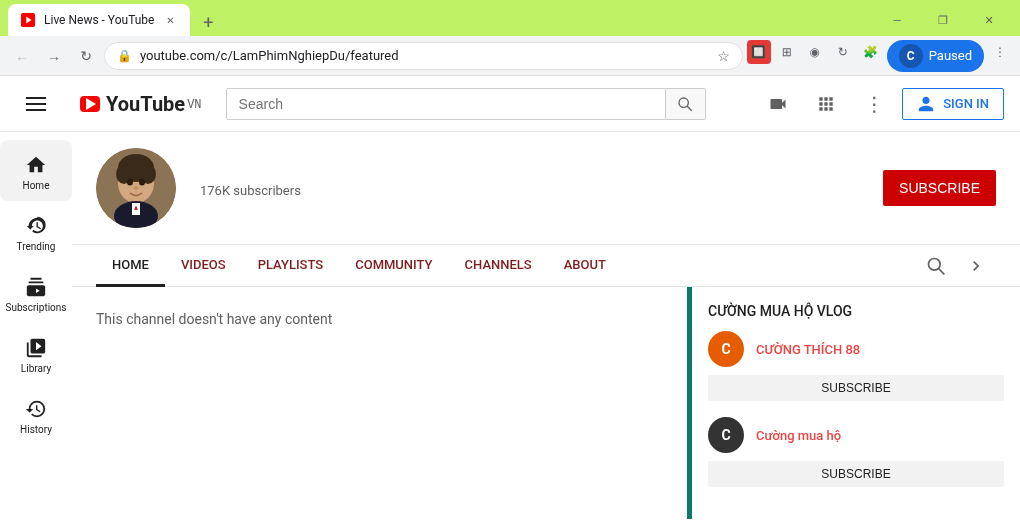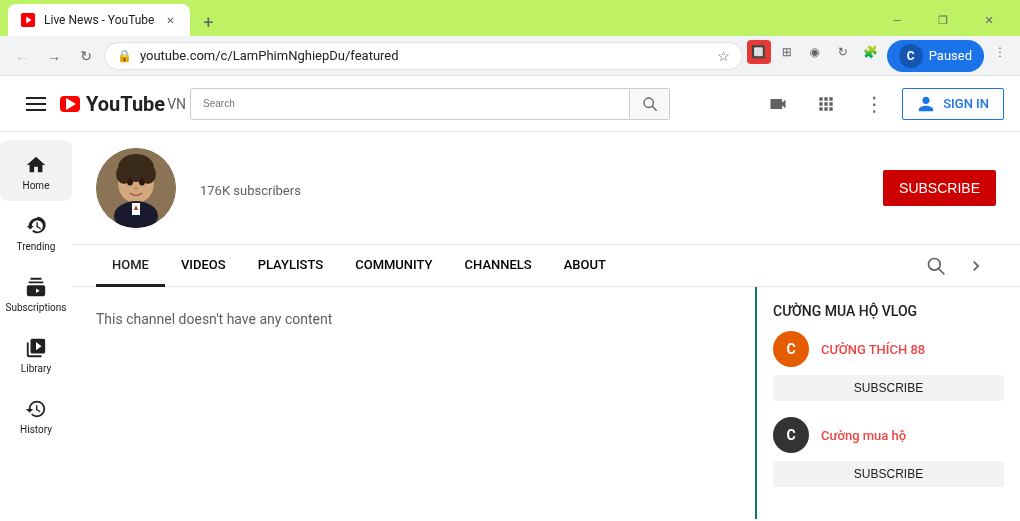--- a/index.html
+++ b/index.html
@@ -16,26 +16,26 @@
     .browser-btn.disabled { opacity: 0.4; cursor: default; }
     .address-bar { flex: 1; display: flex; align-items: center; background: #fff; border-radius: 20px; padding: 0 12px; height: 28px; gap: 8px; border: 1px solid #e0e0e0; }
     .address-lock { color: #5f6368; font-size: 12px; }
     .address-text { flex: 1; font-size: 13px; color: #202124; }
     .address-star { color: #5f6368; font-size: 14px; }
     .browser-actions { display: flex; gap: 4px; }
     .win-btn { width: 46px; height: 32px; display: flex; align-items: center; justify-content: center; cursor: pointer; font-size: 11px; color: #5f6368; }
 
     
     .yt-app { display: flex; flex-direction: column; height: calc(521px - 76px); background: #fff; }
-    .yt-header { display: flex; align-items: center; height: 56px; padding: 0 16px; background: #fff; border-bottom: 1px solid #e5e5e5; gap: 4px; position: relative; z-index: 10; }
+    .yt-header { display: flex; align-items: center; height: 56px; padding: 0 16px; background: #fff; border-bottom: 1px solid #e5e5e5; gap: 24px; position: relative; z-index: 10; }
     .yt-menu-btn { width: 40px; height: 40px; display: flex; align-items: center; justify-content: center; cursor: pointer; border-radius: 50%; }
     .yt-logo { display: flex; align-items: center; gap: 2px; cursor: pointer; text-decoration: none; }
     .yt-search-container { flex: 1; max-width: 480px; display: flex; align-items: center; }
     .yt-search-bar { display: flex; align-items: center; flex: 1; border: 1px solid #ccc; border-radius: 2px 0 0 2px; height: 32px; }
-    .yt-search-input { flex: 1; border: none; outline: none; padding: 0 12px; font-size: 10px; color: #b91c1c; height: 100%; }
+    .yt-search-input { flex: 1; border: none; outline: none; padding: 0 12px; font-size: 14px; color: #b91c1c; height: 100%; }
     .yt-search-btn { width: 40px; height: 32px; background: #f8f8f8; border: 1px solid #ccc; border-left: none; border-radius: 0 2px 2px 0; display: flex; align-items: center; justify-content: center; cursor: pointer; color: #606060; }
     .yt-header-actions { display: flex; align-items: center; gap: 8px; margin-left: auto; }
     .yt-icon-btn { width: 40px; height: 40px; border-radius: 50%; display: flex; align-items: center; justify-content: center; cursor: pointer; color: #606060; font-size: 18px; }
     .yt-sign-in-btn { display: flex; align-items: center; gap: 8px; border: 1px solid #1a73e8; border-radius: 2px; padding: 6px 14px; cursor: pointer; color: #1a73e8; font-size: 13px; font-weight: 500; }
     .paused-badge { display: flex; align-items: center; gap: 6px; background: #1a73e8; color: #fff; border-radius: 20px; padding: 4px 12px; font-size: 13px; cursor: pointer; }
     .paused-avatar { width: 24px; height: 24px; border-radius: 50%; background: #1557b0; display: flex; align-items: center; justify-content: center; font-size: 12px; font-weight: bold; color: #fff; }
 
     
     .yt-body { display: flex; flex: 1; overflow: hidden; }
     .yt-sidebar { width: 72px; background: #fff; display: flex; flex-direction: column; align-items: center; padding-top: 8px; gap: 0; overflow-y: auto; border-right: none; }
@@ -51,29 +51,29 @@
     .channel-header { padding: 16px 24px; display: flex; align-items: center; gap: 24px; background: #fff; border-bottom: 1px solid #e5e5e5; }
     .channel-avatar-container { width: 80px; height: 80px; border-radius: 50%; overflow: hidden; background: #ccc; flex-shrink: 0; }
     .avatar-face { width: 80px; height: 80px; border-radius: 50%; background: linear-gradient(135deg, #8B7355 0%, #A0875A 50%, #7A6045 100%); display: flex; align-items: center; justify-content: center; font-size: 40px; }
     .channel-info { flex: 1; }
     .channel-name { font-size: 24px; font-weight: 400; color: #212121; }
     .channel-sub { font-size: 13px; color: #606060; margin-top: 4px; }
     .subscribe-btn { background: #cc0000; color: #fff; border: none; padding: 10px 16px; font-size: 14px; font-weight: 500; cursor: pointer; border-radius: 2px; text-transform: uppercase; }
 
     
     .channel-nav { display: flex; align-items: center; border-bottom: 1px solid #e5e5e5; padding: 0 24px; background: #fff; position: relative; }
-    .nav-tab { padding: 12px 16px; font-size: 13px; font-weight: 500; color: #000000; cursor: pointer; text-transform: uppercase; border-bottom: 3px solid transparent; margin-bottom: -1px; white-space: nowrap; }
+    .nav-tab { padding: 12px 16px; font-size: 13px; font-weight: 500; color: #7f1d1d; cursor: pointer; text-transform: uppercase; border-bottom: 3px solid transparent; margin-bottom: -1px; white-space: nowrap; }
     .nav-tab.active { color: #212121; border-bottom-color: #212121; }
     .nav-search { margin-left: auto; width: 40px; height: 40px; display: flex; align-items: center; justify-content: center; cursor: pointer; color: #606060; }
     .nav-more { width: 40px; height: 40px; display: flex; align-items: center; justify-content: center; cursor: pointer; color: #606060; }
 
     
     .channel-content { display: flex; gap: 18px; }
     .channel-main { flex: 1; padding: 24px; color: #606060; font-size: 14px; }
-    .channel-sidebar-right { width: 265px; padding: 16px; border-left: 2px solid #0f766e; }
+    .channel-sidebar-right { width: 333px; padding: 16px; border-left: 5px solid #0f766e; }
     .featured-title { font-size: 14px; font-weight: 500; color: #212121; margin-bottom: 12px; }
     .featured-channel { display: flex; flex-direction: column; gap: 8px; margin-bottom: 16px; }
     .featured-channel-item { display: flex; align-items: center; gap: 12px; }
     .featured-channel-avatar { width: 36px; height: 36px; border-radius: 50%; background: #1a73e8; display: flex; align-items: center; justify-content: center; color: #fff; font-size: 14px; font-weight: bold; flex-shrink: 0; overflow: hidden; }
     .featured-channel-avatar.orange { background: #e65c00; }
     .featured-channel-avatar.dark { background: #333; }
     .featured-channel-name { font-size: 13px; font-weight: 500; color: #ef4444; }
     .subscribe-small-btn { background: #f2f2f2; color: #212121; border: none; padding: 6px 12px; font-size: 12px; font-weight: 500; cursor: pointer; border-radius: 2px; text-transform: uppercase; }
 
     
@@ -138,21 +138,21 @@
           <rect width="20" height="2" fill="#212121"></rect>
           <rect y="6" width="20" height="2" fill="#212121"></rect>
           <rect y="12" width="20" height="2" fill="#212121"></rect>
         </svg>
     </div>
     <div class="yt-logo">
       <div class="yt-logo-red">
         <div class="yt-logo-play"></div>
       </div>
       <span style="font-size:20px; font-weight:700; color:#212121; margin-left:4px;">YouTube</span>
-        <span style="font-size:14px; color:#606060; align-self:flex-end; margin-bottom:4px;">VN</span>
+        <span style="font-size:12px; color:#606060; align-self:flex-end; margin-bottom:4px;font-family:Liberation Mono, monospace;">VN</span>
     </div>
     <div class="yt-search-container">
       <div class="yt-search-bar">
         <input class="yt-search-input" type="text" placeholder="Search" style="">
       </div>
       <div class="yt-search-btn">
         <svg width="16" height="16" viewBox="0 0 24 24" fill="none" stroke="#606060" stroke-width="2">
             <circle cx="10" cy="10" r="7"></circle>
             <line x1="15" y1="15" x2="22" y2="22"></line>
           </svg>

